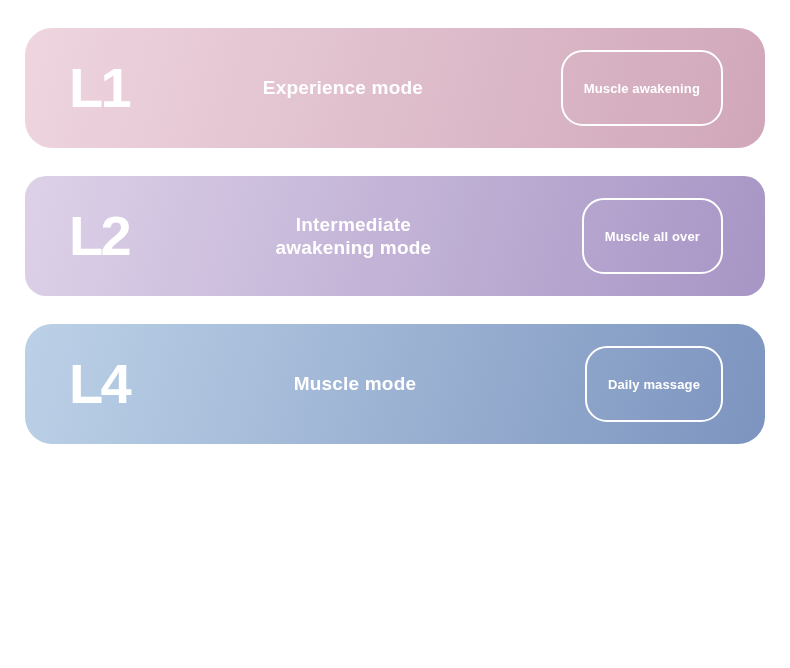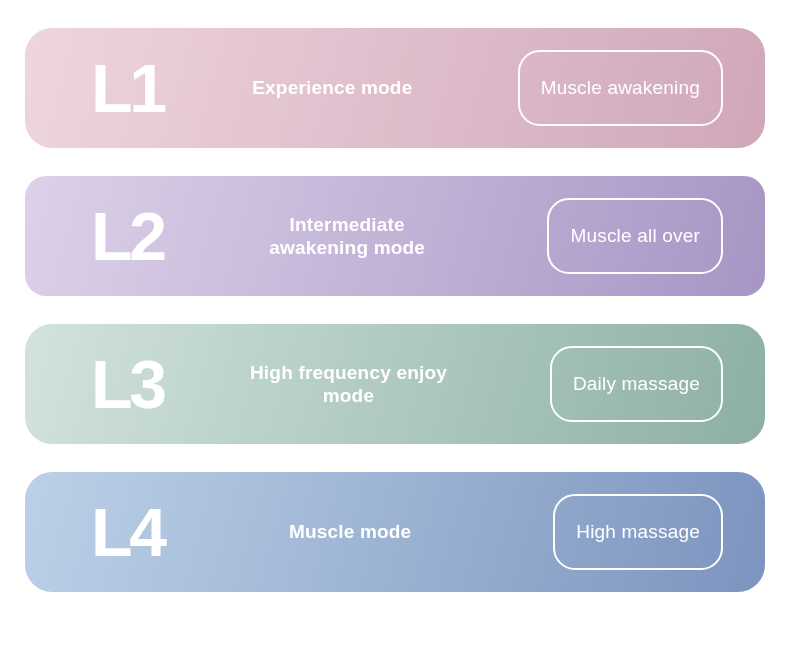--- a/index.html
+++ b/index.html
@@ -26,23 +26,23 @@
     gap: 28px;
   }
   .card {
     height: 120px;
     border-radius: 27px;
     display: flex;
     align-items: center;
     color: #ffffff;
   }
   .level {
-    margin-left: 66px;
+    margin-left: 44px;
     width: 112px;
-    font-size: 68px;
+    font-size: 56px;
     font-weight: 700;
     letter-spacing: -0.05em;
     line-height: 1;
     flex: 0 0 auto;
   }
   .mode {
     flex: 1 1 auto;
     text-align: center;
     padding-right: 56px;
     font-size: 19px;
@@ -54,22 +54,22 @@
   .badge {
     flex: 0 0 auto;
     margin-right: 42px;
     height: 40px;
     border: 2px solid #ffffff;
     border-radius: 22px;
     display: flex;
     align-items: center;
     justify-content: center;
     padding: 16px 21px;
-    font-size: 19px;
-    font-weight: 400;
+    font-size: 13px;
+    font-weight: 700;
     white-space: nowrap;
     letter-spacing: 0.01em;
   }
 </style>
 </head>
 <body style="background: rgb(255, 255, 255);">
 
 <div class="stage">
   <div class="cards">
 
@@ -79,27 +79,21 @@
       <div class="badge">Muscle awakening</div>
     </div>
 
     <div class="card" style="background: linear-gradient(105deg, rgb(221, 209, 232) 0%, rgb(167, 149, 197) 100%); border-radius: 21px;">
       <div class="level">L2</div>
       <div class="mode">Intermediate
 awakening mode</div>
       <div class="badge">Muscle all over</div>
     </div>
 
-    <div class="card" style="background: linear-gradient(105deg, rgb(210, 227, 219) 0%, rgb(141, 176, 163) 100%);">
-      <div class="level">L3</div>
-      <div class="mode">High frequency enjoy
-mode</div>
-      <div class="badge">Daily massage</div>
-    </div>
 
     <div class="card" style="background: linear-gradient(105deg, rgb(188, 209, 231) 0%, rgb(124, 148, 191) 100%);">
       <div class="level">L4</div>
       <div class="mode">Muscle mode</div>
-      <div class="badge">High massage</div>
+      <div class="badge">Daily massage</div>
     </div>
 
   </div>
 </div>
 
 </body></html>

